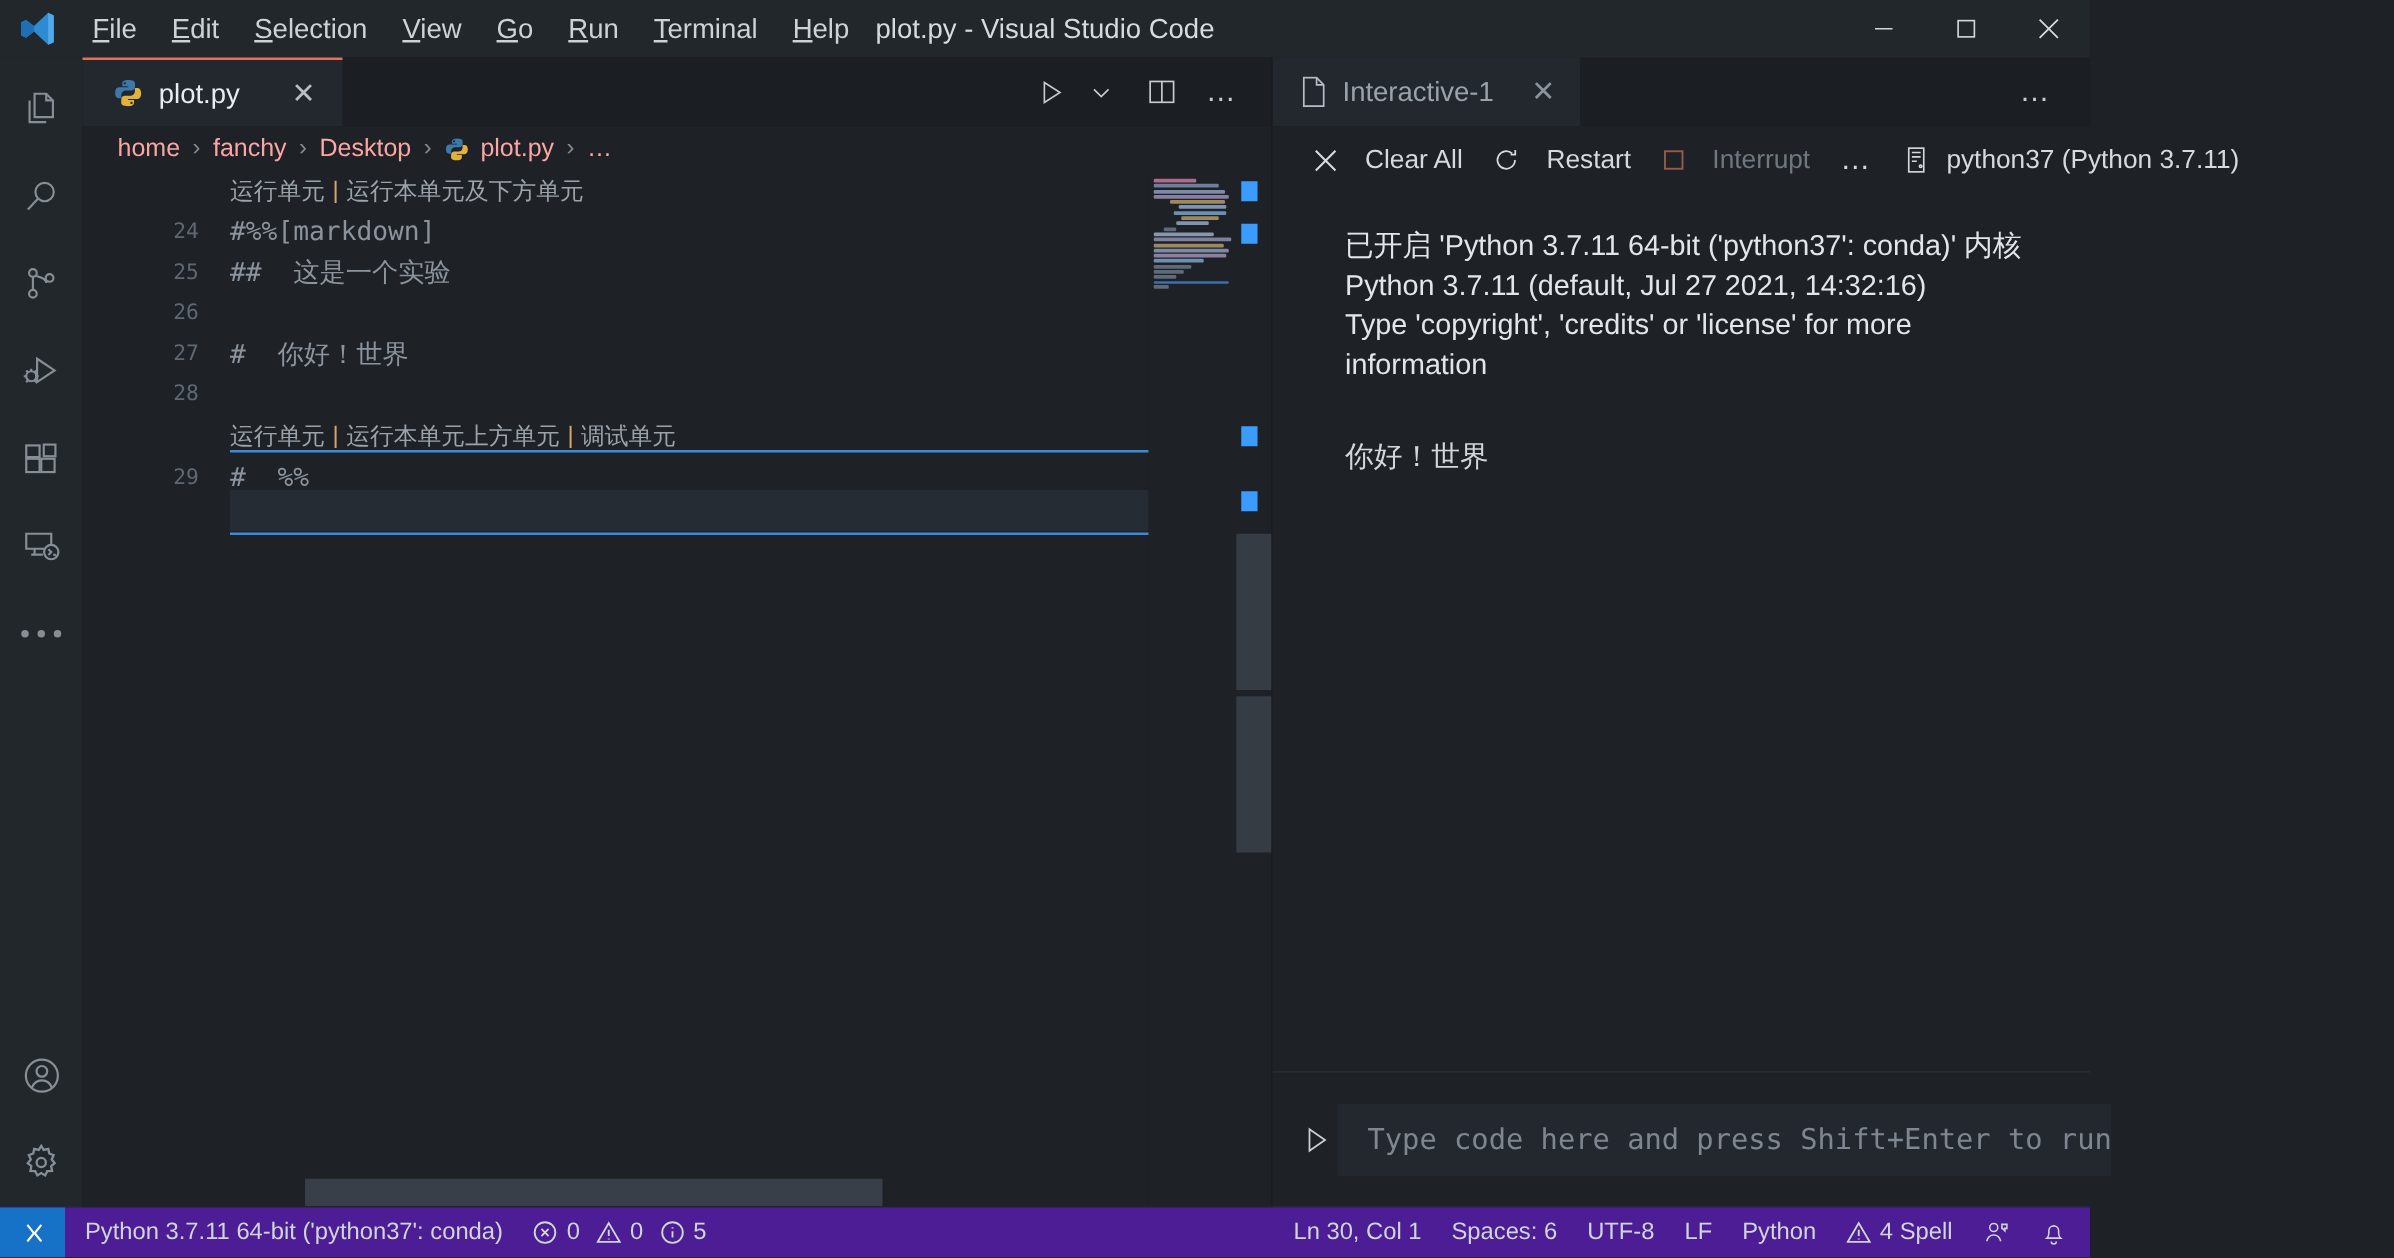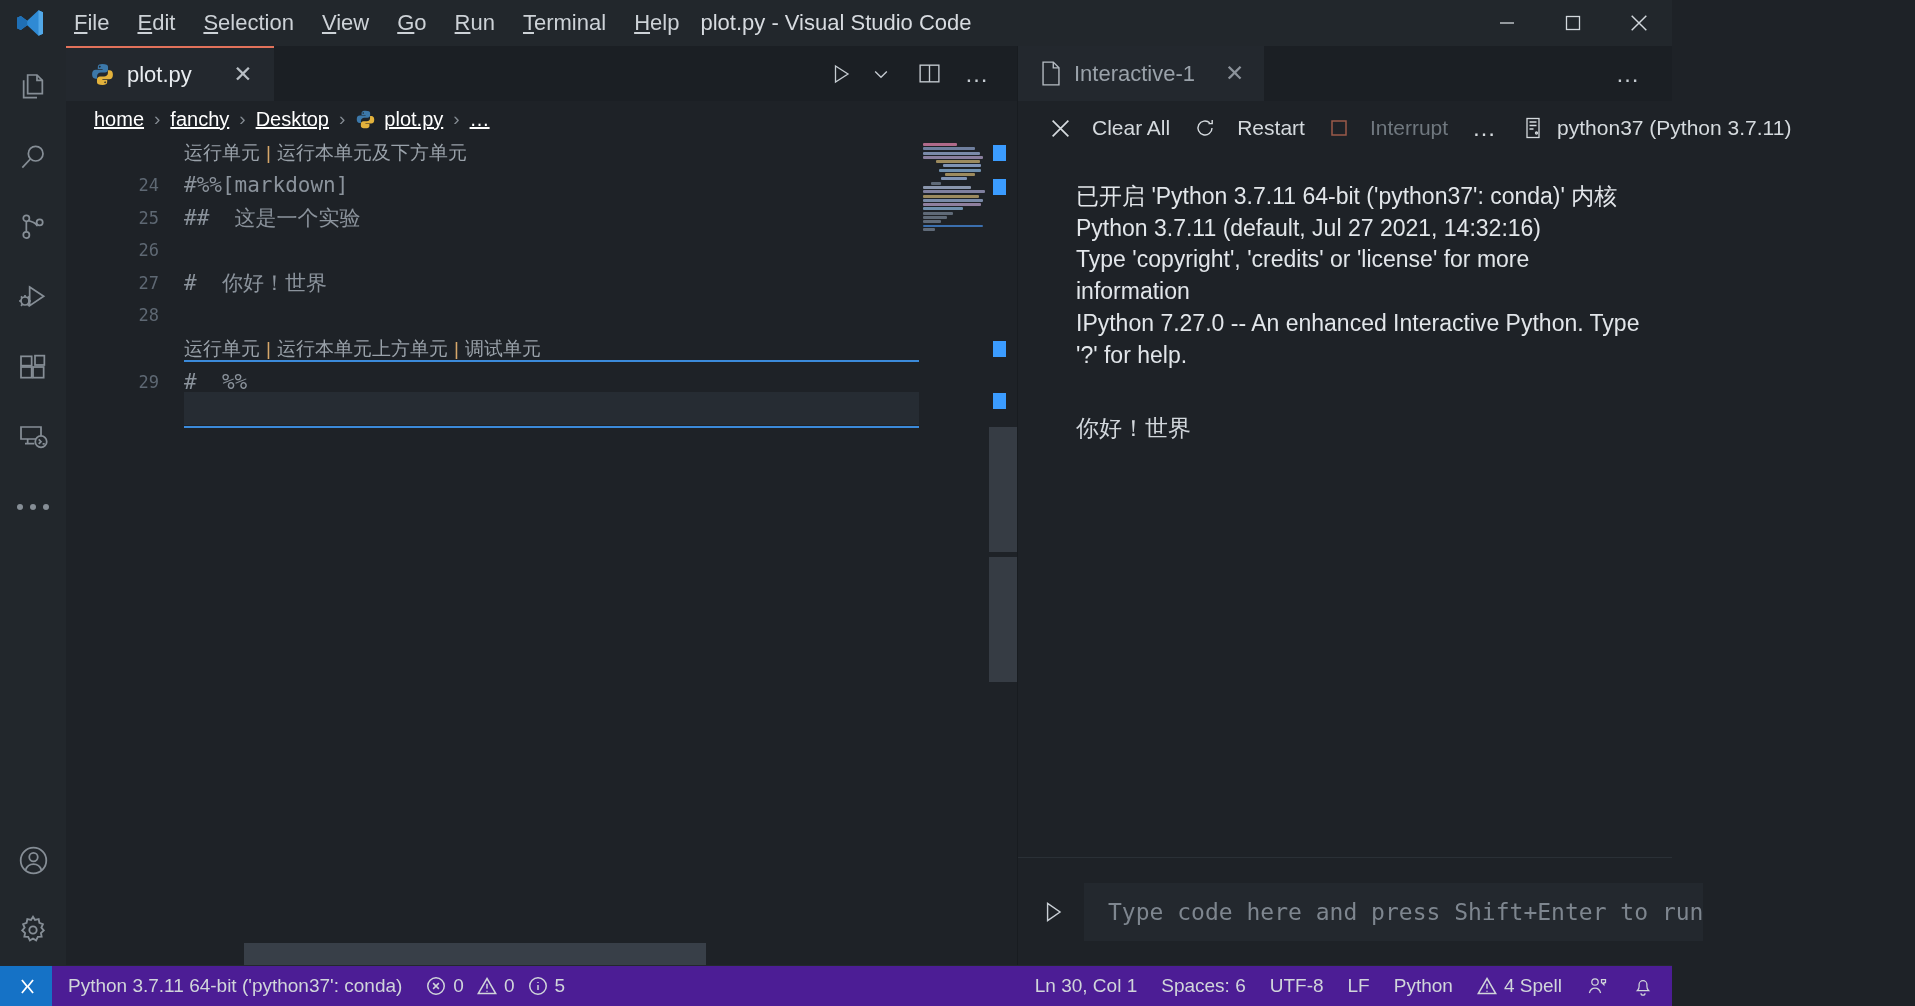--- a/index.html
+++ b/index.html
@@ -124,21 +124,21 @@
   .dots-btn { font-size: 24px; letter-spacing: 1px; color: #c5cbd1; }
 
   .breadcrumb {
     height: 36px; flex: 0 0 36px;
     background: #1e2227;
     display: flex; align-items: center;
     padding-left: 28px; gap: 8px;
     font-size: 20px; color: #a2a9b0;
   }
   .bc-sep { color: #848b92; font-size: 19px; padding: 0 2px; }
-  .bc-item { color: #ffffff; text-decoration: underline; }
+  .bc-item { color: #fca5a5; }
 
   .editor-main {
     flex: 1; display: flex; min-height: 0;
     position: relative; background: #1e2227;
   }
   .code-area {
     flex: 1; position: relative; min-width: 0;
     background: #1e2227;
     overflow: hidden;
   }
@@ -266,21 +266,21 @@
   .md-p {
     font-size: 23px; color: #d2d7dc;
     margin-top: 42px;
   }
 
   .iw-inputbox {
     flex: 0 0 108px;
     border-top: 1px solid #2a3036;
     display: flex; align-items: center;
     padding: 0 38px 0 22px;
-    gap: 18px;
+    gap: 4px;
     text-align: right;
   }
   .run-arrow {
     width: 44px; height: 44px;
     display: flex; align-items: center; justify-content: center;
     color: #c9cfd5;
   }
   .code-input {
     flex: 1; height: 58px;
     background: #23282e;
@@ -632,21 +632,20 @@
             </svg>
           </span>
           <span>python37 (Python 3.7.11)</span>
         </div>
       </div>
 
       <div class="iw-output">
         <div class="out-line">已开启 'Python 3.7.11 64-bit ('python37': conda)' 内核</div>
         <div class="out-line">Python 3.7.11 (default, Jul 27 2021, 14:32:16)</div>
         <div class="out-line">Type 'copyright', 'credits' or 'license' for more information</div>
-        <div class="out-line">IPython 7.27.0 -- An enhanced Interactive Python. Type '?' for help.</div>
         <div class="md-p">你好！世界</div>
       </div>
 
       <div class="iw-inputbox">
         <div class="run-arrow">
           <svg width="26" height="26" viewBox="0 0 24 24" fill="none" stroke="currentColor" stroke-width="1.3">
               <path d="M7 4 18.5 12 7 20z"></path>
             </svg>
         </div>
         <div class="code-input">

